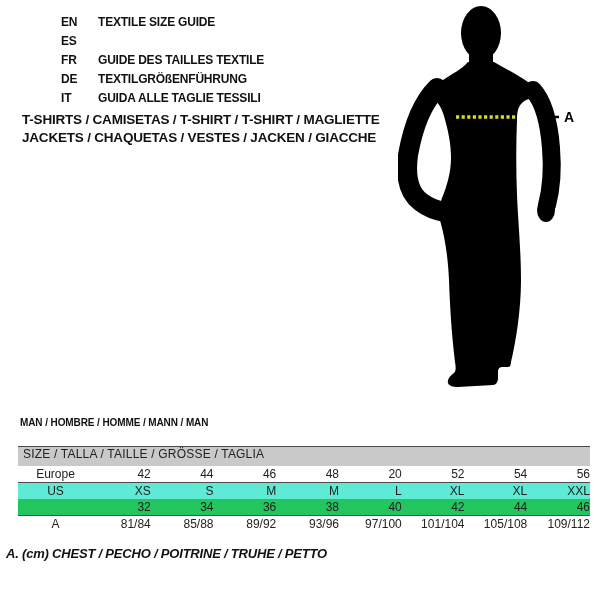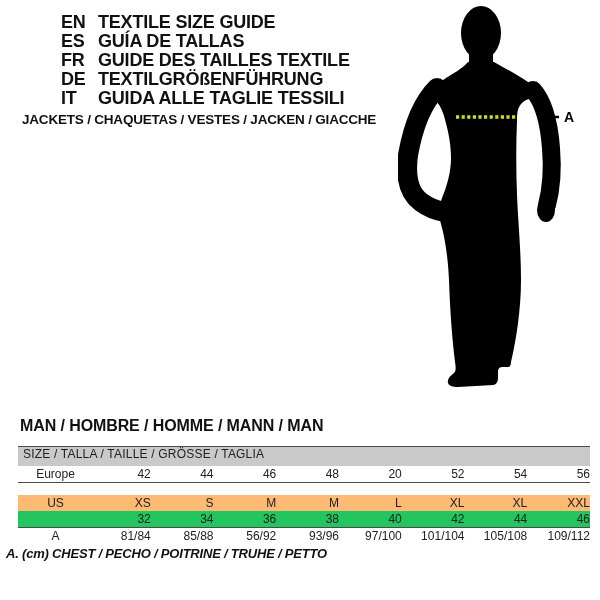--- a/index.html
+++ b/index.html
@@ -1,33 +1,33 @@
 <!DOCTYPE html>
 <html><head>
 <meta charset="utf-8">
 <style>
   html,body{margin:0;padding:0;}
   body{width:600px;height:600px;background:#fff;font-family:"Liberation Sans",sans-serif;}
   .page{position:relative;width:600px;height:600px;background:#fff;overflow:hidden;color:#111;}
 
   
   .lang-block{position:absolute;left:22px;top:13px;}
-  .lang-row{display:flex;height:19px;line-height:19px;font-size:18px;font-weight:bold;letter-spacing:-0.2px;padding-left:39px;}
+  .lang-row{display:flex;height:19px;line-height:19px;font-size:12px;font-weight:bold;letter-spacing:-0.2px;padding-left:39px;}
   .lang-code{width:37px;}
 
   
   .cat-block{position:absolute;left:22px;top:111px;}
   .cat-line{height:18px;line-height:18px;font-size:13.5px;font-weight:bold;letter-spacing:-0.2px;white-space:nowrap;}
 
   
   .figure-svg{position:absolute;left:398px;top:0;width:194px;height:400px;}
   .figure-svg text{font-family:"Liberation Sans",sans-serif;font-size:14px;font-weight:bold;}
 
   
-  .man-heading{position:absolute;left:20px;top:417px;font-size:16px;font-weight:bold;letter-spacing:-0.1px;}
+  .man-heading{position:absolute;left:20px;top:417px;font-size:10px;font-weight:bold;letter-spacing:-0.1px;}
 
   
   .size-table{position:absolute;left:18px;top:446px;width:572px;border-top:1px solid #4b4b4b;font-size:12px;color:#222;}
   .thead{height:19px;line-height:15px;padding-left:5px;letter-spacing:0.2px;}
   .trow{display:grid;grid-template-columns:70px repeat(8,1fr);height:16px;line-height:16px;}
   .trow .lbl{text-align:center;padding-left:5px;}
   .trow .cell{text-align:right;}
   .trow:nth-child(1){border-bottom:1px solid #4b4b4b;}
   .trow:nth-child(4){border-top:1px solid #4b4b4b;}
 
@@ -39,37 +39,37 @@
 
 <div class="page">
 
   <div class="lang-block" id="lang-block">
       <div class="lang-row">
         <span class="lang-code">EN</span>
         <span class="lang-label">TEXTILE SIZE GUIDE</span>
       </div>
       <div class="lang-row">
         <span class="lang-code">ES</span>
-        <span class="lang-label">GUÍA DE TALLAS</span>
       </div>
       <div class="lang-row">
         <span class="lang-code">FR</span>
         <span class="lang-label">GUIDE DES TAILLES TEXTILE</span>
       </div>
       <div class="lang-row">
         <span class="lang-code">DE</span>
         <span class="lang-label">TEXTILGRÖßENFÜHRUNG</span>
       </div>
       <div class="lang-row">
         <span class="lang-code">IT</span>
         <span class="lang-label">GUIDA ALLE TAGLIE TESSILI</span>
       </div>
     </div>
 
   <div class="cat-block" id="cat-block">
+      <div class="cat-line">T-SHIRTS / CAMISETAS / T-SHIRT / T-SHIRT / MAGLIETTE</div>
       <div class="cat-line">JACKETS / CHAQUETAS / VESTES / JACKEN / GIACCHE</div>
     </div>
 
   <svg class="figure-svg" viewBox="398 0 194 400">
 
     <ellipse cx="481" cy="33" rx="20" ry="27" fill="#000000"></ellipse>
 
     <rect x="469" y="44" width="24" height="22" fill="#000000"></rect>
 
     <path d="M 468 62 L 494 62
@@ -117,21 +117,21 @@
           <div class="lbl">Europe</div>
           <div class="cell">42</div>
           <div class="cell">44</div>
           <div class="cell">46</div>
           <div class="cell">48</div>
           <div class="cell">20</div>
           <div class="cell">52</div>
           <div class="cell">54</div>
           <div class="cell">56</div>
         </div>
-        <div class="trow" style="background: #fdba74; margin-top: 12px;">
+        <div class="trow" style="background: #5eead4;">
           <div class="lbl">US</div>
           <div class="cell">XS</div>
           <div class="cell">S</div>
           <div class="cell">M</div>
           <div class="cell">M</div>
           <div class="cell">L</div>
           <div class="cell">XL</div>
           <div class="cell">XL</div>
           <div class="cell">XXL</div>
         </div>
@@ -143,21 +143,21 @@
           <div class="cell">38</div>
           <div class="cell">40</div>
           <div class="cell">42</div>
           <div class="cell">44</div>
           <div class="cell">46</div>
         </div>
         <div class="trow" style="border-top: 1px solid rgb(75, 75, 75);">
           <div class="lbl">A</div>
           <div class="cell">81/84</div>
           <div class="cell">85/88</div>
-          <div class="cell">56/92</div>
+          <div class="cell">89/92</div>
           <div class="cell">93/96</div>
           <div class="cell">97/100</div>
           <div class="cell">101/104</div>
           <div class="cell">105/108</div>
           <div class="cell">109/112</div>
         </div>
       </div>
   </div>
 
   <div class="footnote">A. (cm) CHEST / PECHO / POITRINE / TRUHE / PETTO</div>

